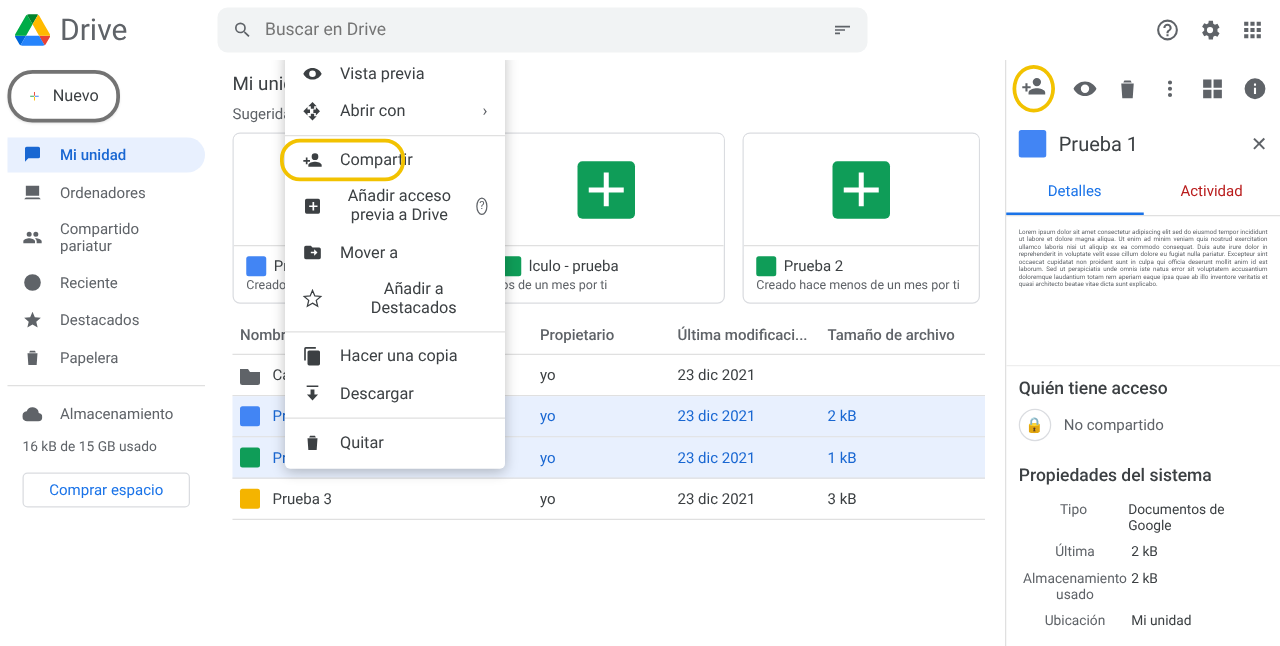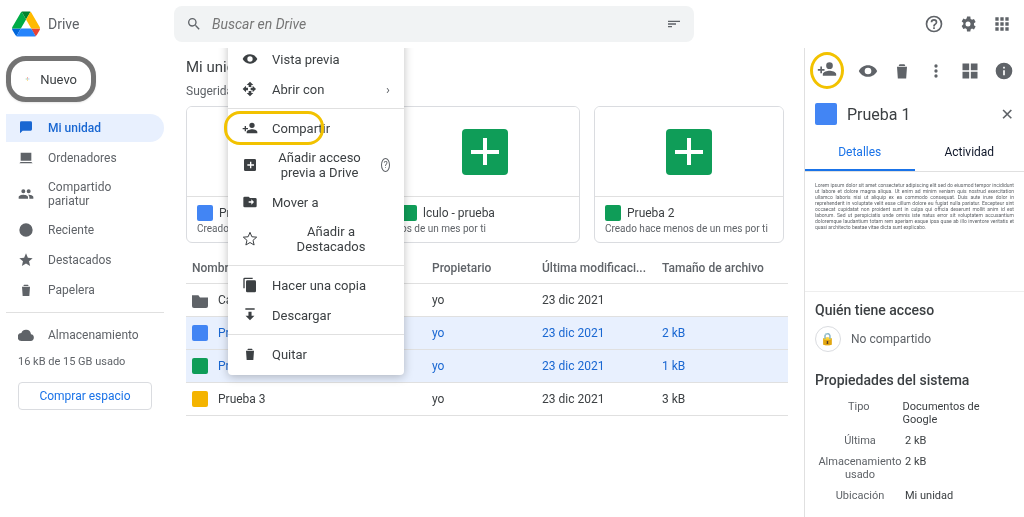--- a/index.html
+++ b/index.html
@@ -1,26 +1,26 @@
 <!DOCTYPE html>
 <html><head>
 <meta charset="utf-8">
 <style>
   * { box-sizing: border-box; margin: 0; padding: 0; font-family: Roboto, Arial, sans-serif; }
   body { width: 1024px; height: 517px; overflow: hidden; background: #fff; color: #3c4043; font-size: 13px; }
   .topbar { display: flex; align-items: center; height: 48px; padding: 0 12px; gap: 12px; }
-  .logo { display: flex; align-items: center; gap: 8px; font-size: 14px; color: #5f6368; width: 150px; }
+  .logo { display: flex; align-items: center; gap: 8px; font-size: 24px; color: #5f6368; width: 150px; }
   .logo svg { width: 28px; height: 28px; }
   .search { flex: 1; max-width: 520px; display: flex; align-items: center; background: #f1f3f4; border-radius: 8px; height: 36px; padding: 0 12px; gap: 10px; color: #5f6368; }
-  .search input { flex: 1; border: none; background: transparent; outline: none; font-size: 14px; font-style: italic; }
+  .search input { flex: 1; border: none; background: transparent; outline: none; font-size: 14px; }
   .top-icons { margin-left: auto; display: flex; gap: 14px; color: #5f6368; }
   .top-icons svg, .action-bar svg { width: 20px; height: 20px; }
   .layout { display: flex; height: calc(100% - 48px); }
   .sidebar { width: 170px; padding: 8px 6px; display: flex; flex-direction: column; gap: 2px; }
-  .new-btn { display: flex; align-items: center; gap: 10px; background: #fff; border: 5px solid #737373; border-radius: 20px; padding: 8px 14px; width: 90px; font-size: 13px; color: #3c4043; margin-bottom: 10px; box-shadow: 0 1px 2px rgba(0,0,0,.1); }
+  .new-btn { display: flex; align-items: center; gap: 10px; background: #fff; border: 3px solid #737373; border-radius: 20px; padding: 8px 14px; width: 90px; font-size: 13px; color: #3c4043; margin-bottom: 10px; box-shadow: 0 1px 2px rgba(0,0,0,.1); }
   .nav-item { display: flex; align-items: center; gap: 14px; padding: 6px 12px; border-radius: 0 16px 16px 0; color: #5f6368; font-size: 12px; cursor: pointer; }
   .nav-item.active { background: #e8f0fe; color: #1967d2; font-weight: 500; }
   .nav-item svg { width: 16px; height: 16px; flex-shrink: 0; }
   .nav-sep { border-top: 1px solid #e0e0e0; margin: 6px 0; }
   .storage { font-size: 11px; color: #5f6368; padding: 4px 12px; }
   .buy { margin: 8px 12px; border: 1px solid #dadce0; border-radius: 4px; padding: 6px 10px; color: #1a73e8; font-size: 12px; background: #fff; }
   .main { flex: 1; padding: 10px 16px; position: relative; overflow: hidden; }
   .bc { font-size: 15px; color: #3c4043; margin-bottom: 4px; }
   .suggested { font-size: 12px; color: #5f6368; margin: 8px 0; }
   .cards { display: flex; gap: 14px; margin-bottom: 10px; }
@@ -41,21 +41,21 @@
   .ic-folder { background: #5f6368; clip-path: polygon(0 20%, 40% 20%, 50% 35%, 100% 35%, 100% 100%, 0 100%); }
   .ic-doc { background: #4285f4; }
   .ic-sheet { background: #0f9d58; }
   .ic-slide { background: #f4b400; }
   .details { width: 220px; border-left: 1px solid #e0e0e0; display: flex; flex-direction: column; }
   .action-bar { display: flex; align-items: center; gap: 14px; padding: 4px 10px; color: #5f6368; justify-content: flex-end; }
   .circled { border: 3px solid #f2c200; border-radius: 50%; padding: 4px; }
   .det-head { display: flex; align-items: center; gap: 10px; padding: 10px; font-size: 16px; }
   .det-head .close { margin-left: auto; color: #5f6368; cursor: pointer; }
   .det-tabs { display: flex; border-bottom: 1px solid #e0e0e0; }
-  .det-tab { flex: 1; text-align: center; padding: 10px 0; font-size: 12px; color: #0f172a; }
+  .det-tab { flex: 1; text-align: center; padding: 10px 0; font-size: 12px; color: #b91c1c; }
   .det-tab.active { color: #1a73e8; border-bottom: 2px solid #1a73e8; }
   .preview-thumb { padding: 10px; font-size: 5px; color: #5f6368; line-height: 1.2; height: 120px; overflow: hidden; border-bottom: 1px solid #eee; text-align: justify; }
   .det-section { padding: 10px; font-size: 13px; }
   .det-section h4 { font-size: 14px; font-weight: 500; margin-bottom: 8px; color: #3c4043; }
   .access-row { display: flex; align-items: center; gap: 10px; color: #5f6368; font-size: 12px; }
   .lock-badge { width: 26px; height: 26px; border-radius: 50%; border: 1px solid #dadce0; display: flex; align-items: center; justify-content: center; }
   .prop-row { display: flex; font-size: 11px; color: #5f6368; padding: 4px 0; }
   .prop-row .k { width: 90px; text-align: center; }
   .prop-row .v { color: #3c4043; }
   .ctx-menu { position: absolute; left: 58px; top: -10px; width: 176px; background: #fff; border-radius: 4px; box-shadow: 0 2px 10px rgba(0,0,0,.25); padding: 6px 0; z-index: 10; text-align: center; }

